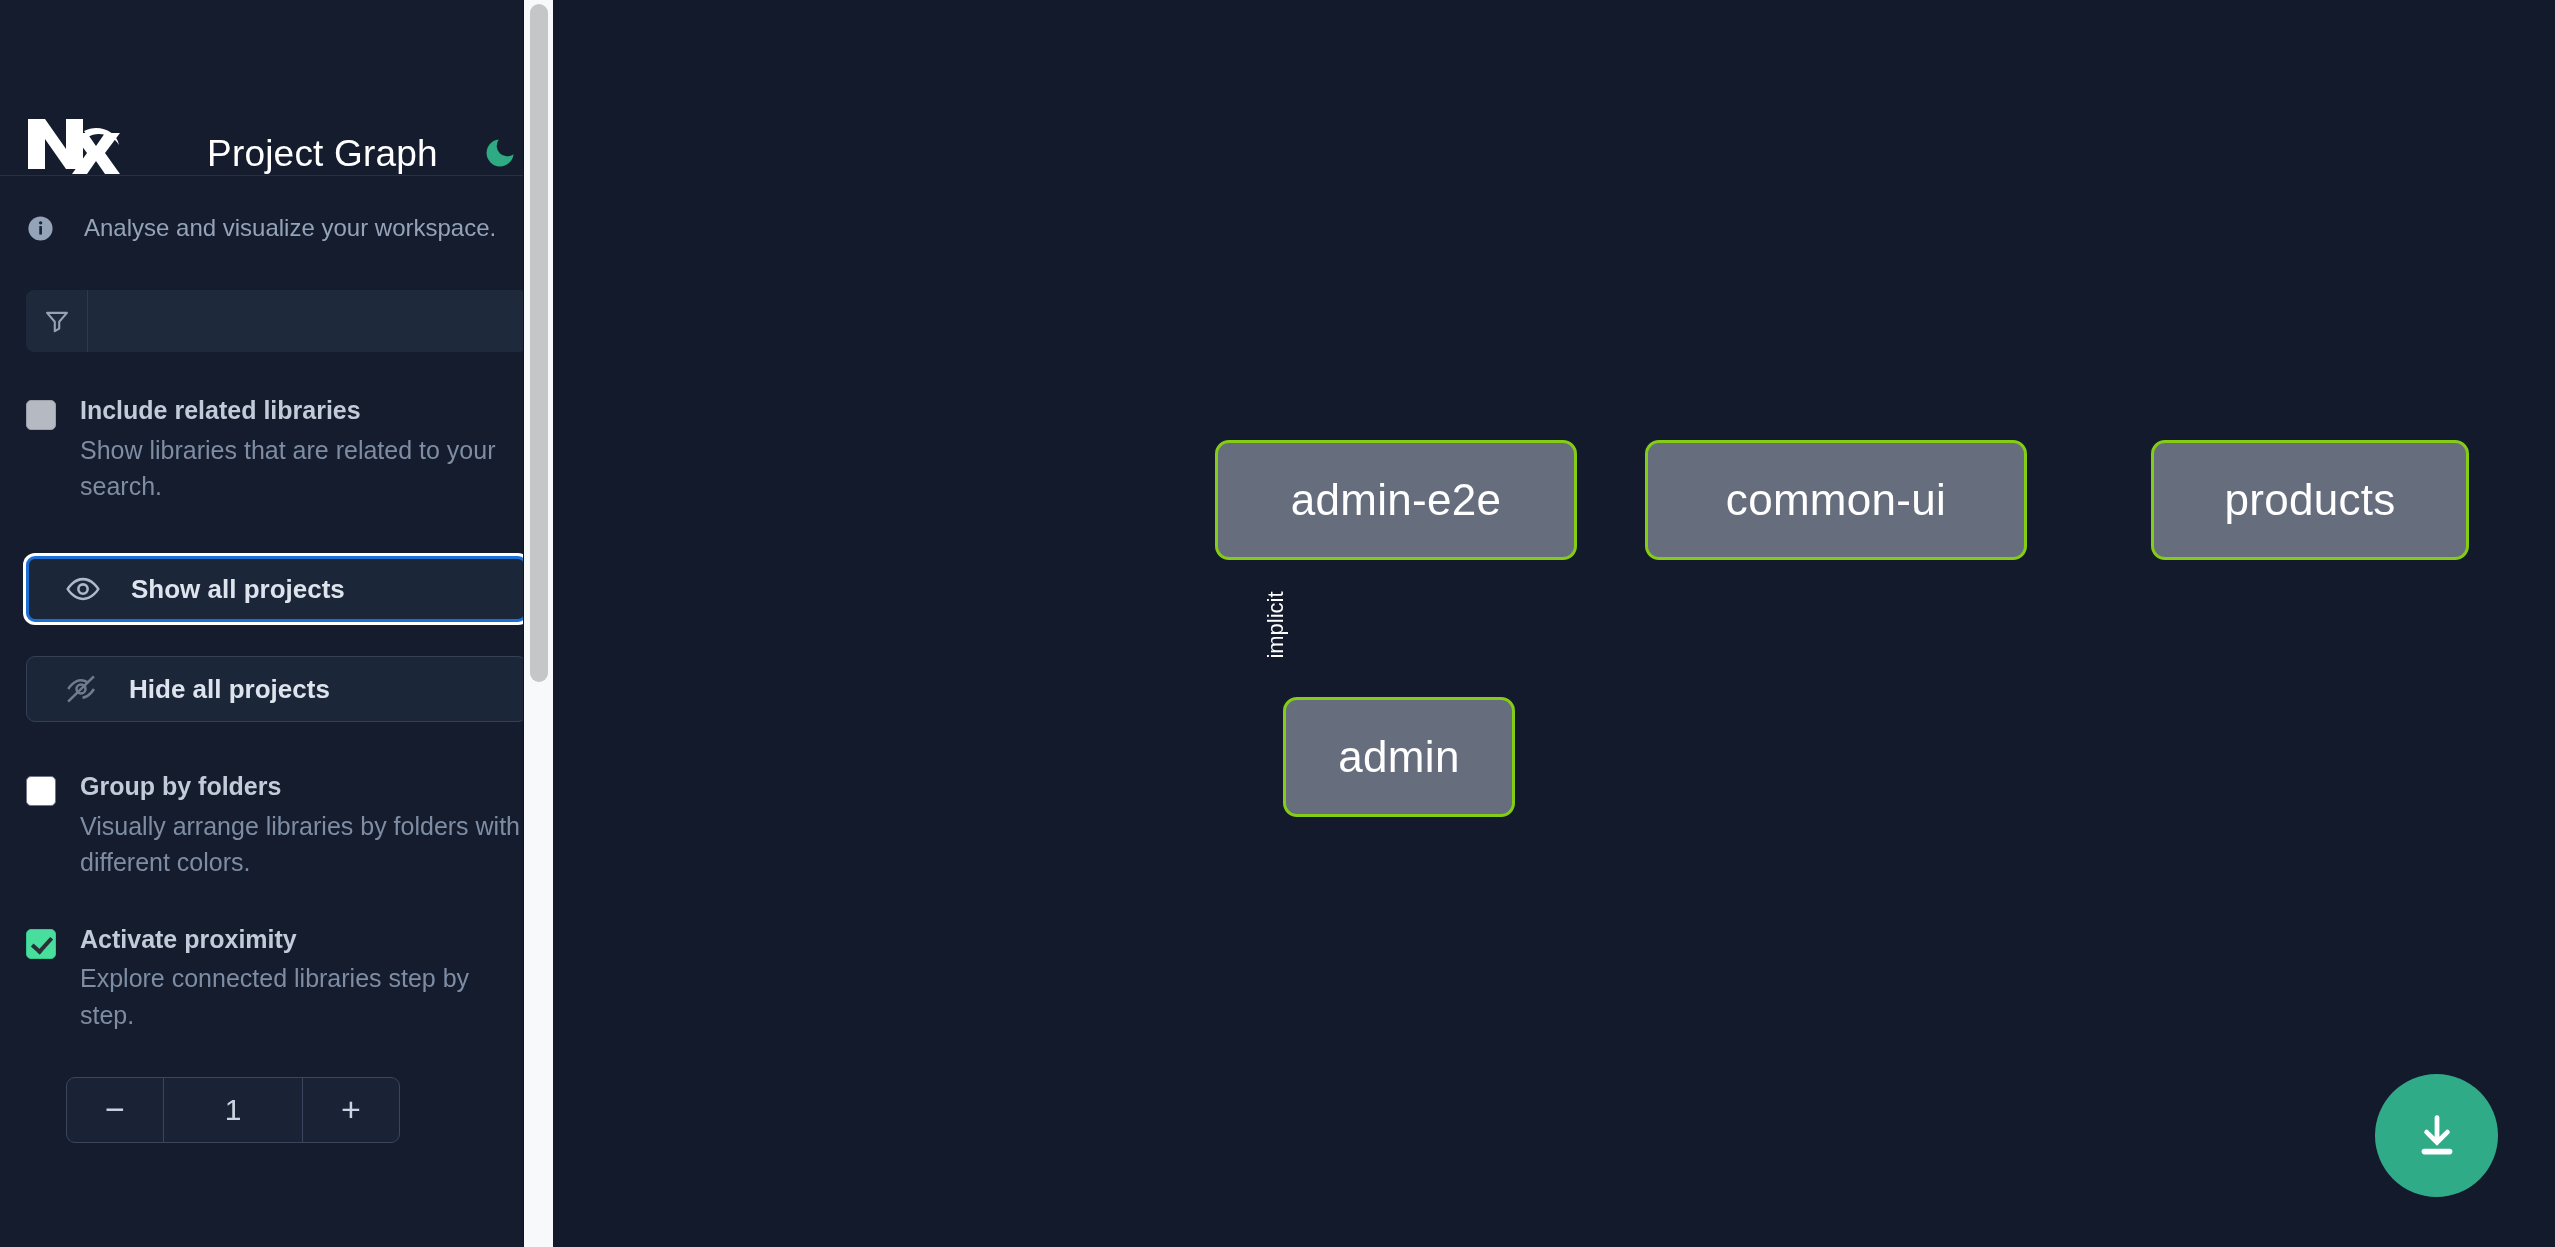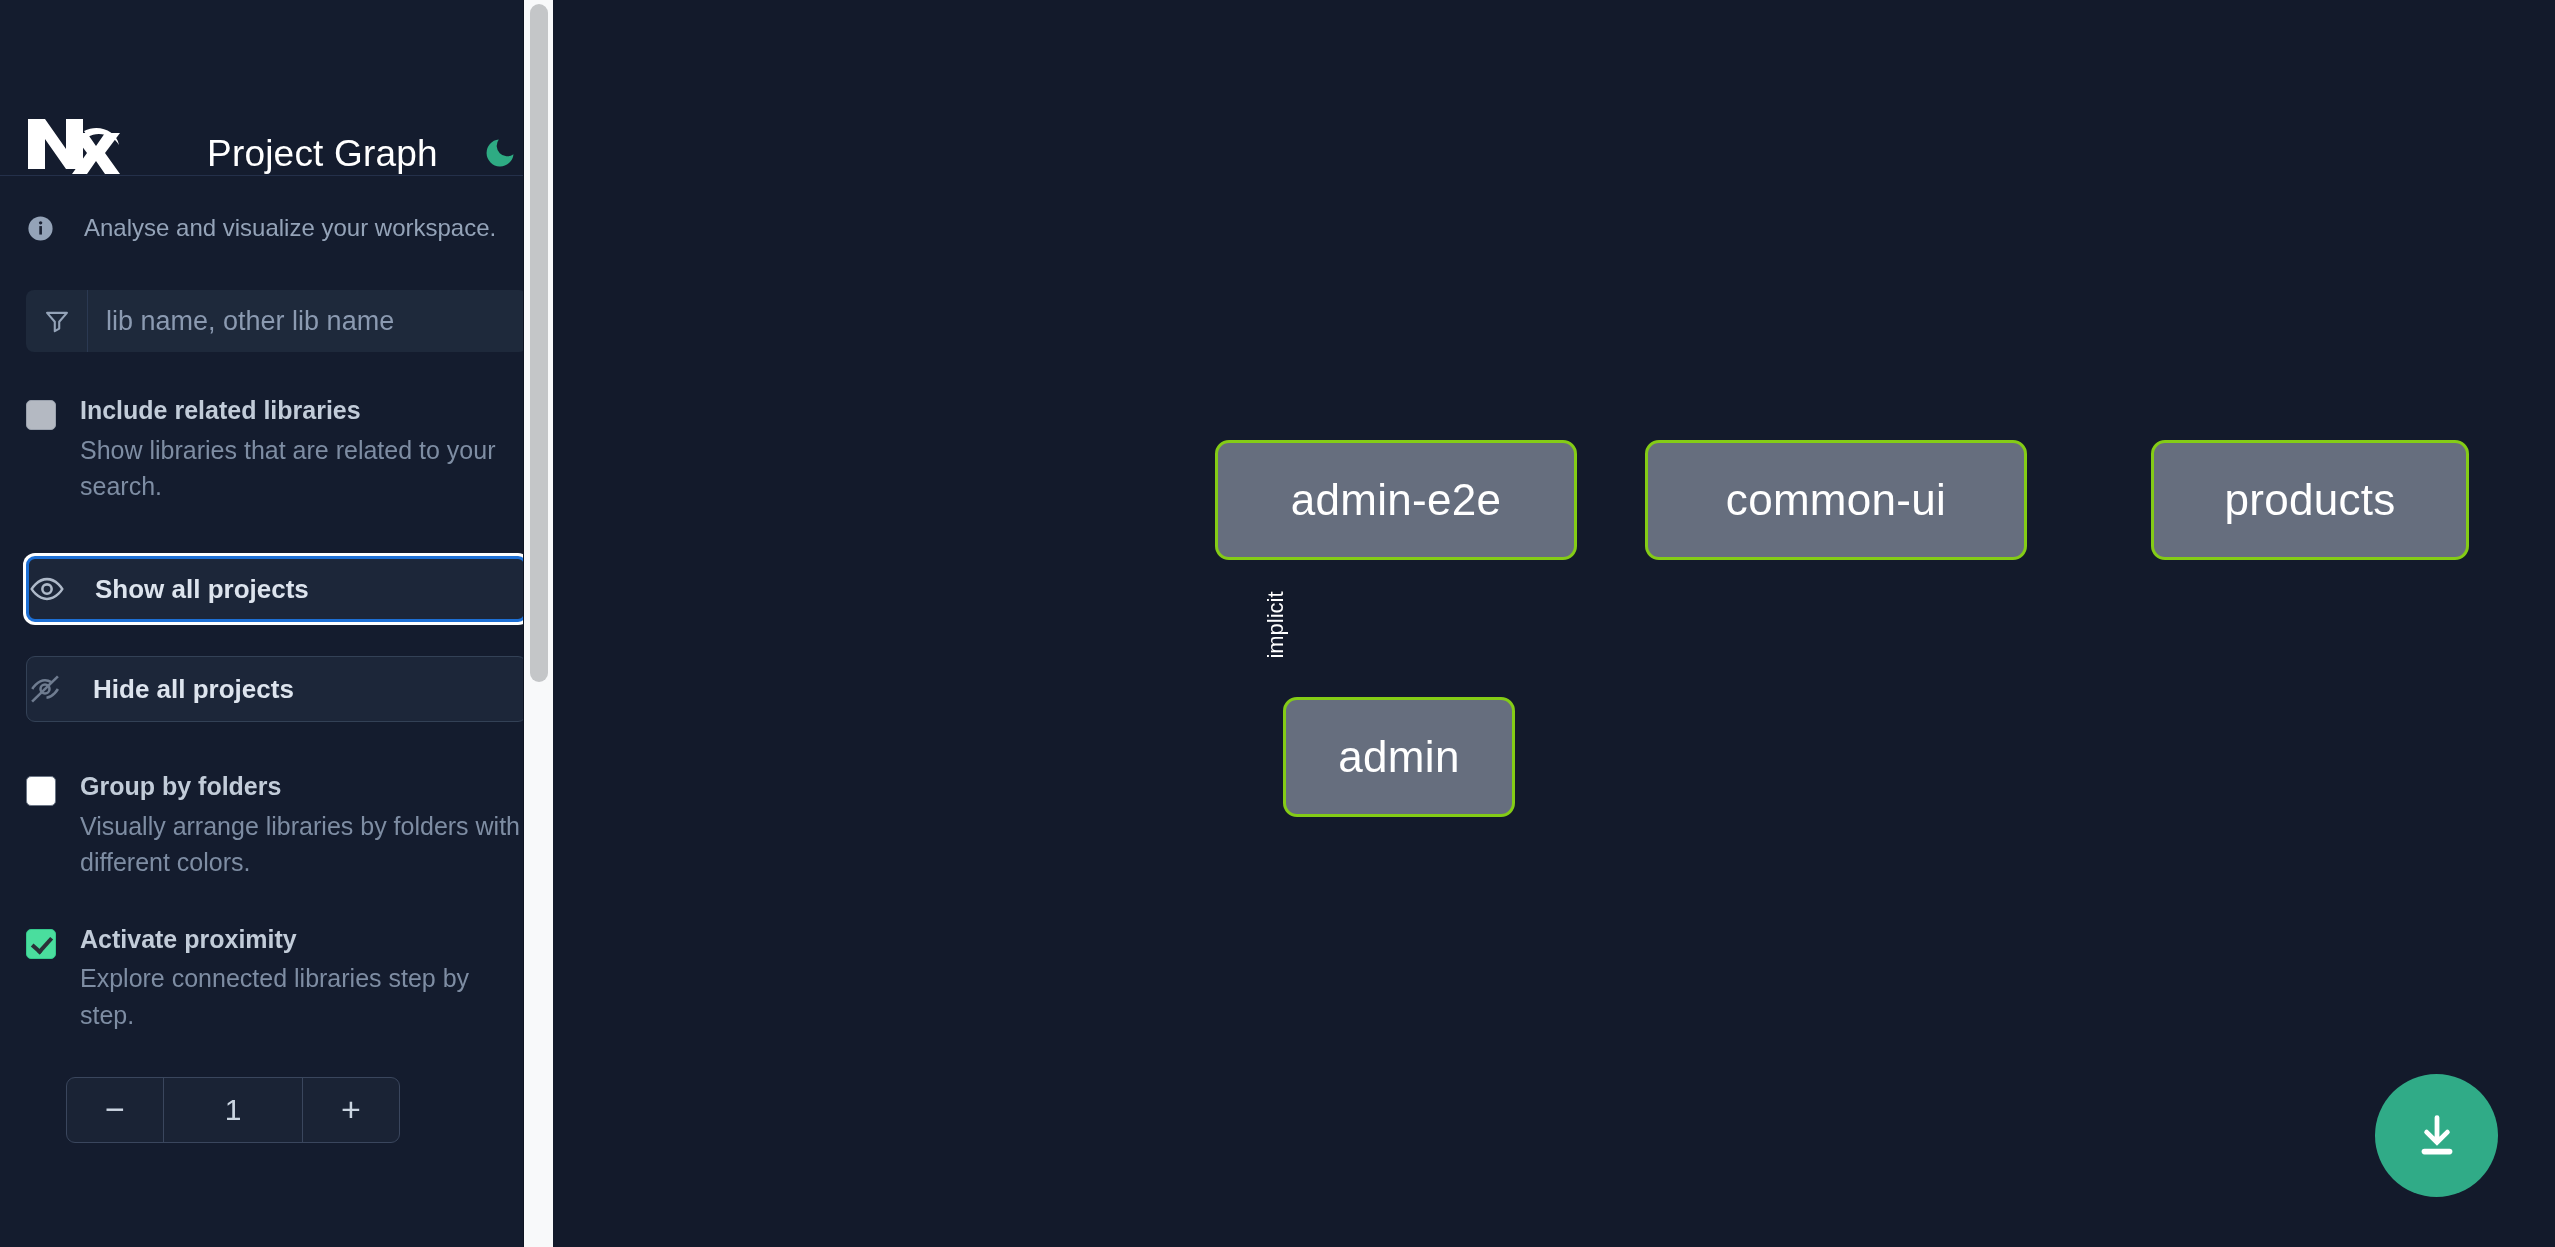--- a/index.html
+++ b/index.html
@@ -103,20 +103,21 @@
   .check-desc {
     color: #7e8da3; font-size: 25px; line-height: 1.45; margin-top: 4px;
     max-width: 440px;
   }
 
   .btn {
     height: 66px;
     display: flex; align-items: center;
     border-radius: 9px;
     background: #1c2639;
+    padding-left: 36px;
     cursor: pointer;
     color: #dde4ee;
     font-size: 26px;
     font-weight: bold;
   }
   .btn .b-icon { width: 36px; height: 36px; flex: 0 0 36px; margin-right: 30px; }
   .btn-show {
     margin-top: 52px;
     border: 3px solid #1d6fd4;
     box-shadow: 0 0 0 3px #ffffff;
@@ -246,21 +247,20 @@
     </div>
 
     <div class="sb-body">
 
       <div class="search-row">
         <span class="search-icon-box">
           <svg class="funnel-icon" viewBox="0 0 24 24" xmlns="http://www.w3.org/2000/svg">
             <path fill="none" stroke="#94a3b8" stroke-width="1.8" stroke-linejoin="round" d="M3.5 5h17l-6.6 7.6v5.9l-3.8 2.2v-8.1z"></path>
           </svg>
         </span>
-        <input class="search-input" type="text" value="" placeholder="lib name, other lib name" style="">
       </div>
 
       <div class="check-row">
         <span class="cb disabled"></span>
         <span class="check-text">
           <span class="check-label">Include related libraries</span>
           <div class="check-desc">Show libraries that are related to your search.</div>
         </span>
       </div>
 

